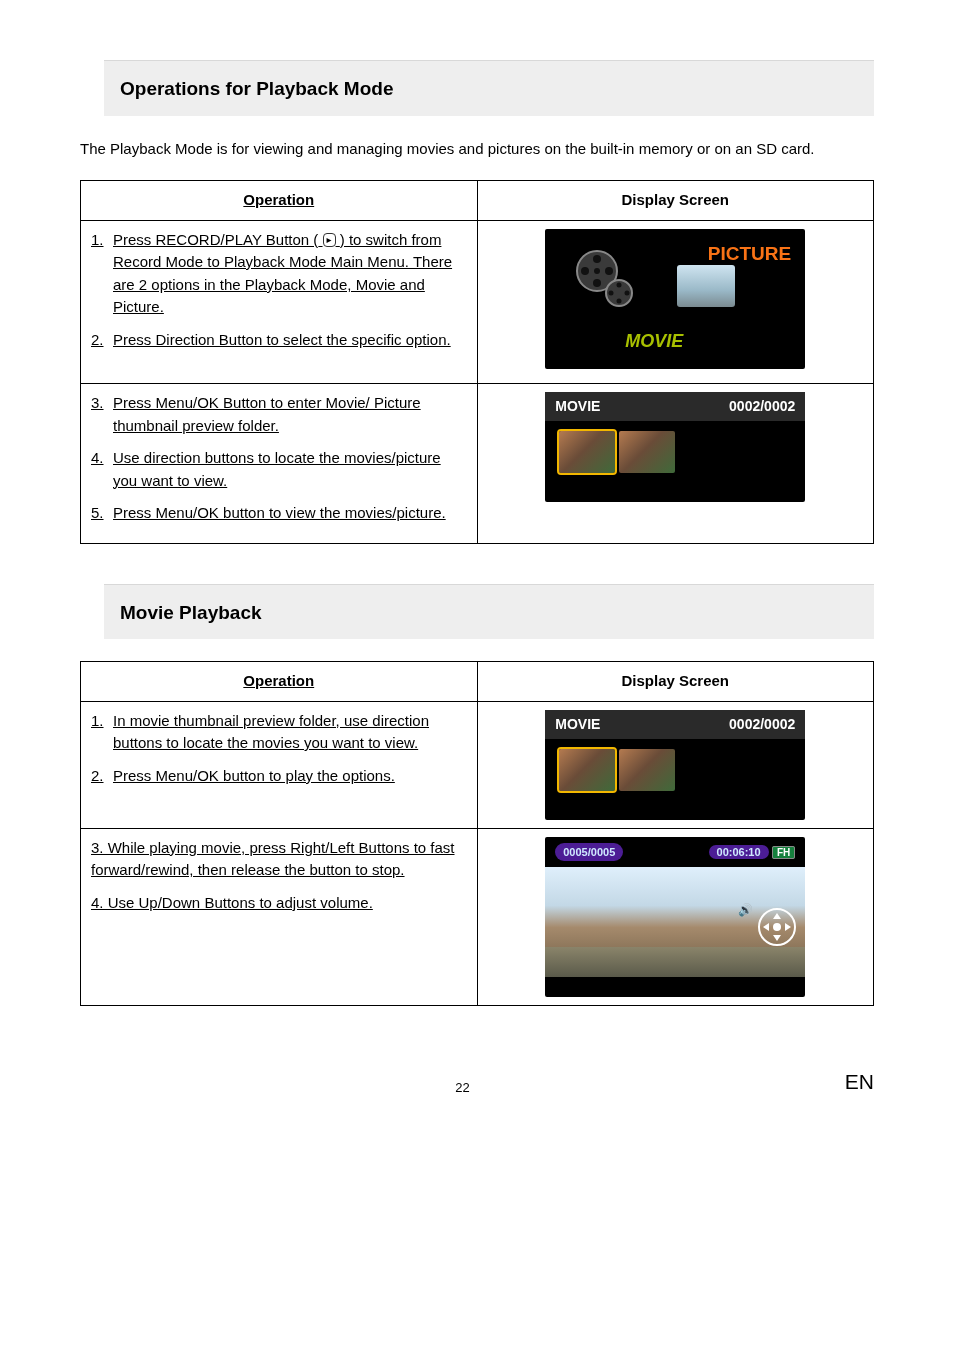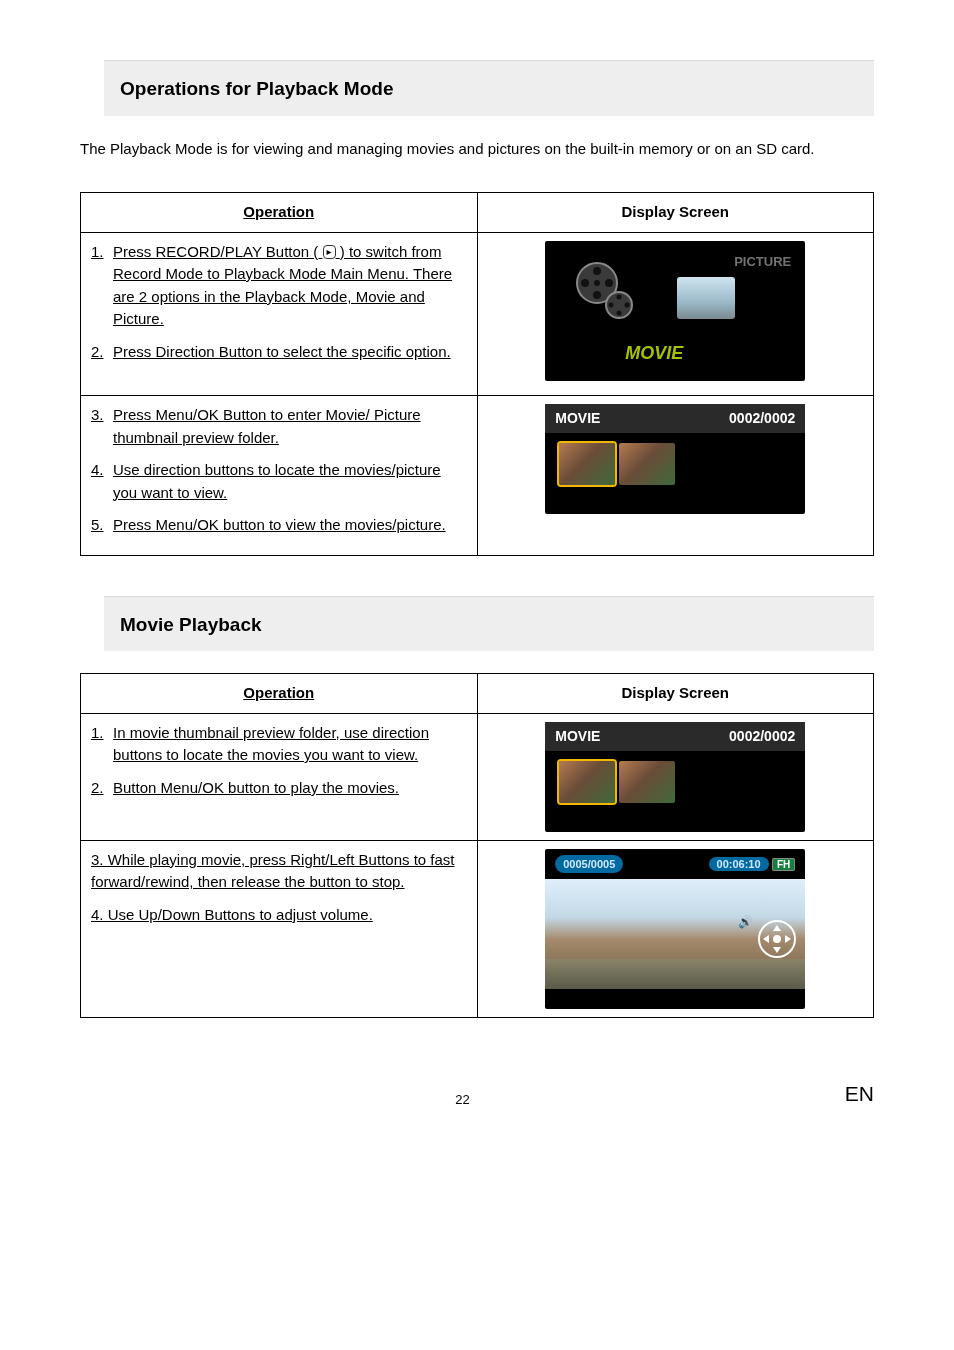--- a/index.html
+++ b/index.html
@@ -18,21 +18,21 @@
     border-top: 1px solid #d8d8d8;
     padding: 14px 16px 12px 16px;
     margin-bottom: 22px;
     margin-left: 24px;
   }
   .section-title-bar h2 {
     font-size: 19px;
     font-weight: bold;
   }
   .intro-text {
-    margin-bottom: 32px;
+    margin-bottom: 20px;
   }
   table.op-table {
     border-collapse: collapse;
     width: 100%;
     margin-bottom: 40px;
   }
   table.op-table th, table.op-table td {
     border: 1px solid #000;
     vertical-align: top;
     padding: 8px 10px;
@@ -86,23 +86,23 @@
     top: 36px;
     width: 58px;
     height: 42px;
     background: linear-gradient(#cfe4f0,#9ab9c8 60%,#7a8a90);
     border-radius: 3px;
   }
   .screen-menu .picture-label {
     position: absolute;
     right: 14px;
     top: 11px;
-    color: #737373;
-    font-weight: bold;
-    font-size: 13px;
+    color: #f97316;
+    font-weight: bold;
+    font-size: 19px;
   }
   .screen-menu .movie-label {
     position: absolute;
     left: 80px;
     bottom: 14px;
     color: #a8c000;
     font-style: italic;
     font-weight: bold;
     font-size: 18px;
   }
@@ -133,21 +133,21 @@
   .screen-play {
     height: 160px;
   }
   .screen-play .top {
     display: flex;
     justify-content: space-between;
     padding: 6px 10px 2px 10px;
     font-size: 12px;
   }
   .badge {
-    background: #0369a1;
+    background: #4c1d95;
     color: #cfe9ff;
     border-radius: 10px;
     padding: 1px 8px;
     font-weight: bold;
     font-size: 11px;
   }
   .badge-gray {
     background: #15803d;
     color: #fff;
     border-radius: 2px;
@@ -295,21 +295,21 @@
   <tbody>
     <tr>
       <td class="col-op">
         <ol class="steps">
           <li>
             <span class="num">1.</span>
             <span class="txt">In movie thumbnail preview folder, use direction buttons to locate the movies you want to view.</span>
           </li>
           <li>
             <span class="num">2.</span>
-            <span class="txt">Button Menu/OK button to play the movies.</span>
+            <span class="txt">Press Menu/OK button to play the options.</span>
           </li>
         </ol>
       </td>
       <td class="col-disp">
         <div class="screen screen-thumbs">
           <div class="hdr">
             <span>MOVIE</span>
             <span>0002/0002</span>
           </div>
           <div class="grid">

